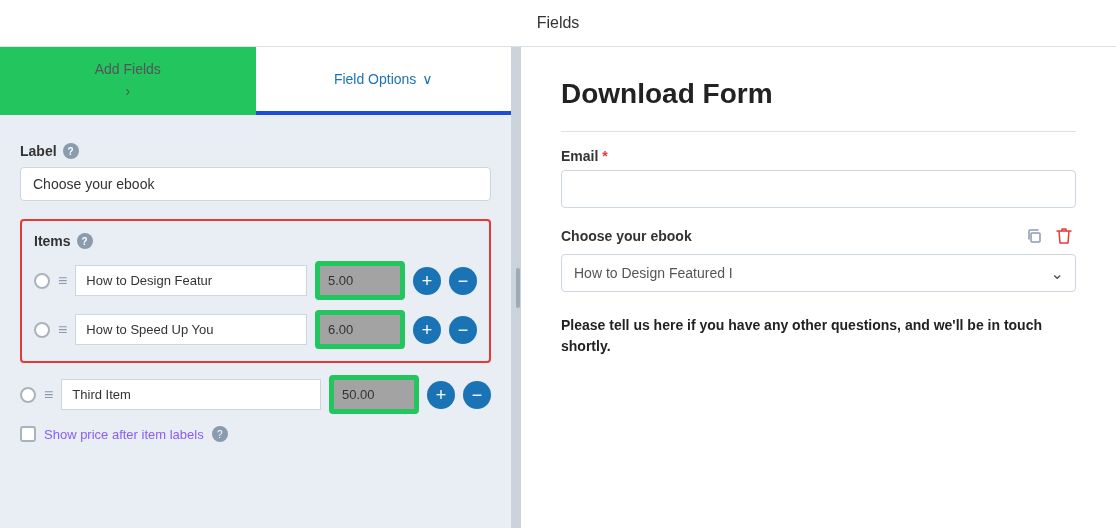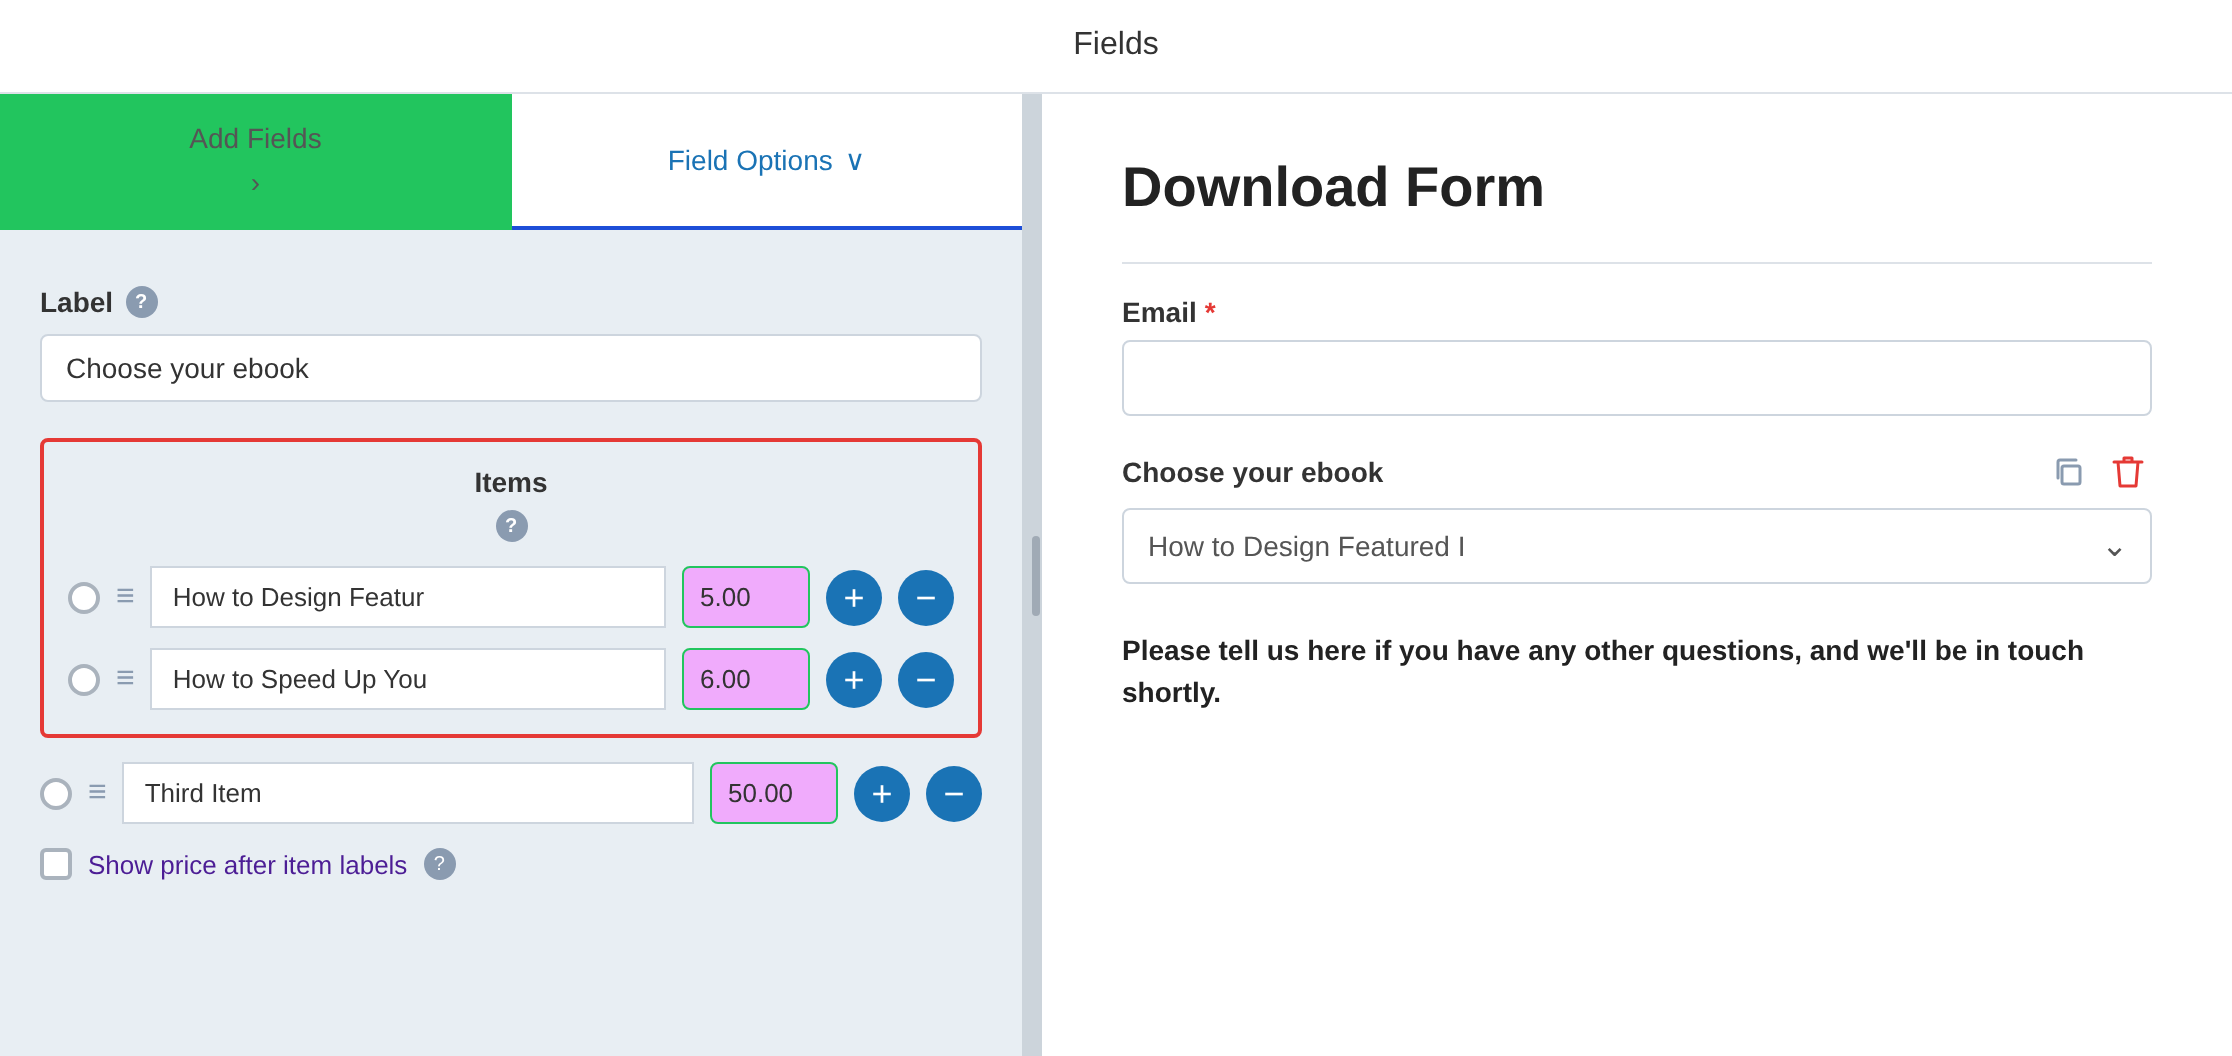--- a/index.html
+++ b/index.html
@@ -46,21 +46,21 @@
       cursor: pointer;
       display: flex;
       align-items: center;
       justify-content: center;
       gap: 6px;
       border-bottom: 2px solid transparent;
     }
     .tab.active {
       background: #fff;
       color: #1a73b5;
-      border-bottom: 2px solid #1d4ed8;
+      border-bottom: 4px solid #1d4ed8;
       font-weight: 500;
     }
     .tab.inactive {
       background: #22c55e;
       flex-direction: column;
     }
     .panel-content {
       padding: 28px 20px;
       flex: 1;
       overflow-y: auto;
@@ -106,21 +106,20 @@
       background: #e8eef3;
     }
     .items-label {
       display: flex;
       align-items: center;
       gap: 6px;
       font-size: 14px;
       font-weight: 600;
       color: #333;
       margin-bottom: 12px;
-      flex-direction: column;
     }
     .item-row {
       display: flex;
       align-items: center;
       gap: 8px;
       margin-bottom: 10px;
     }
     .item-row:last-child {
       margin-bottom: 0;
     }
@@ -143,26 +142,26 @@
       flex: 1;
       padding: 7px 10px;
       border: 1px solid #cdd5de;
       border-radius: 0;
       font-size: 13px;
       background: #fff;
       color: #333;
       outline: none;
     }
     .price-input {
-      width: 64px;
+      width: 90px;
       padding: 7px 8px;
-      border: 1px solid #22c55e;
+      border: 5px solid #22c55e;
       border-radius: 4px;
       font-size: 13px;
-      background: #f0abfc;
+      background: #a3a3a3;
       color: #333;
       outline: none;
     }
     .btn-plus {
       width: 28px;
       height: 28px;
       border-radius: 50%;
       background: #1a73b5;
       color: #fff;
       border: none;
@@ -205,21 +204,21 @@
       width: 16px;
       height: 16px;
       border: 2px solid #aab3bd;
       border-radius: 3px;
       background: #fff;
       flex-shrink: 0;
       cursor: pointer;
     }
     .show-price-label {
       font-size: 13px;
-      color: #4c1d95;
+      color: #8b5cf6;
     }
     
     .divider {
       width: 6px;
       background: #ccd4db;
       position: relative;
     }
     .divider::after {
       content: '';
       position: absolute;

